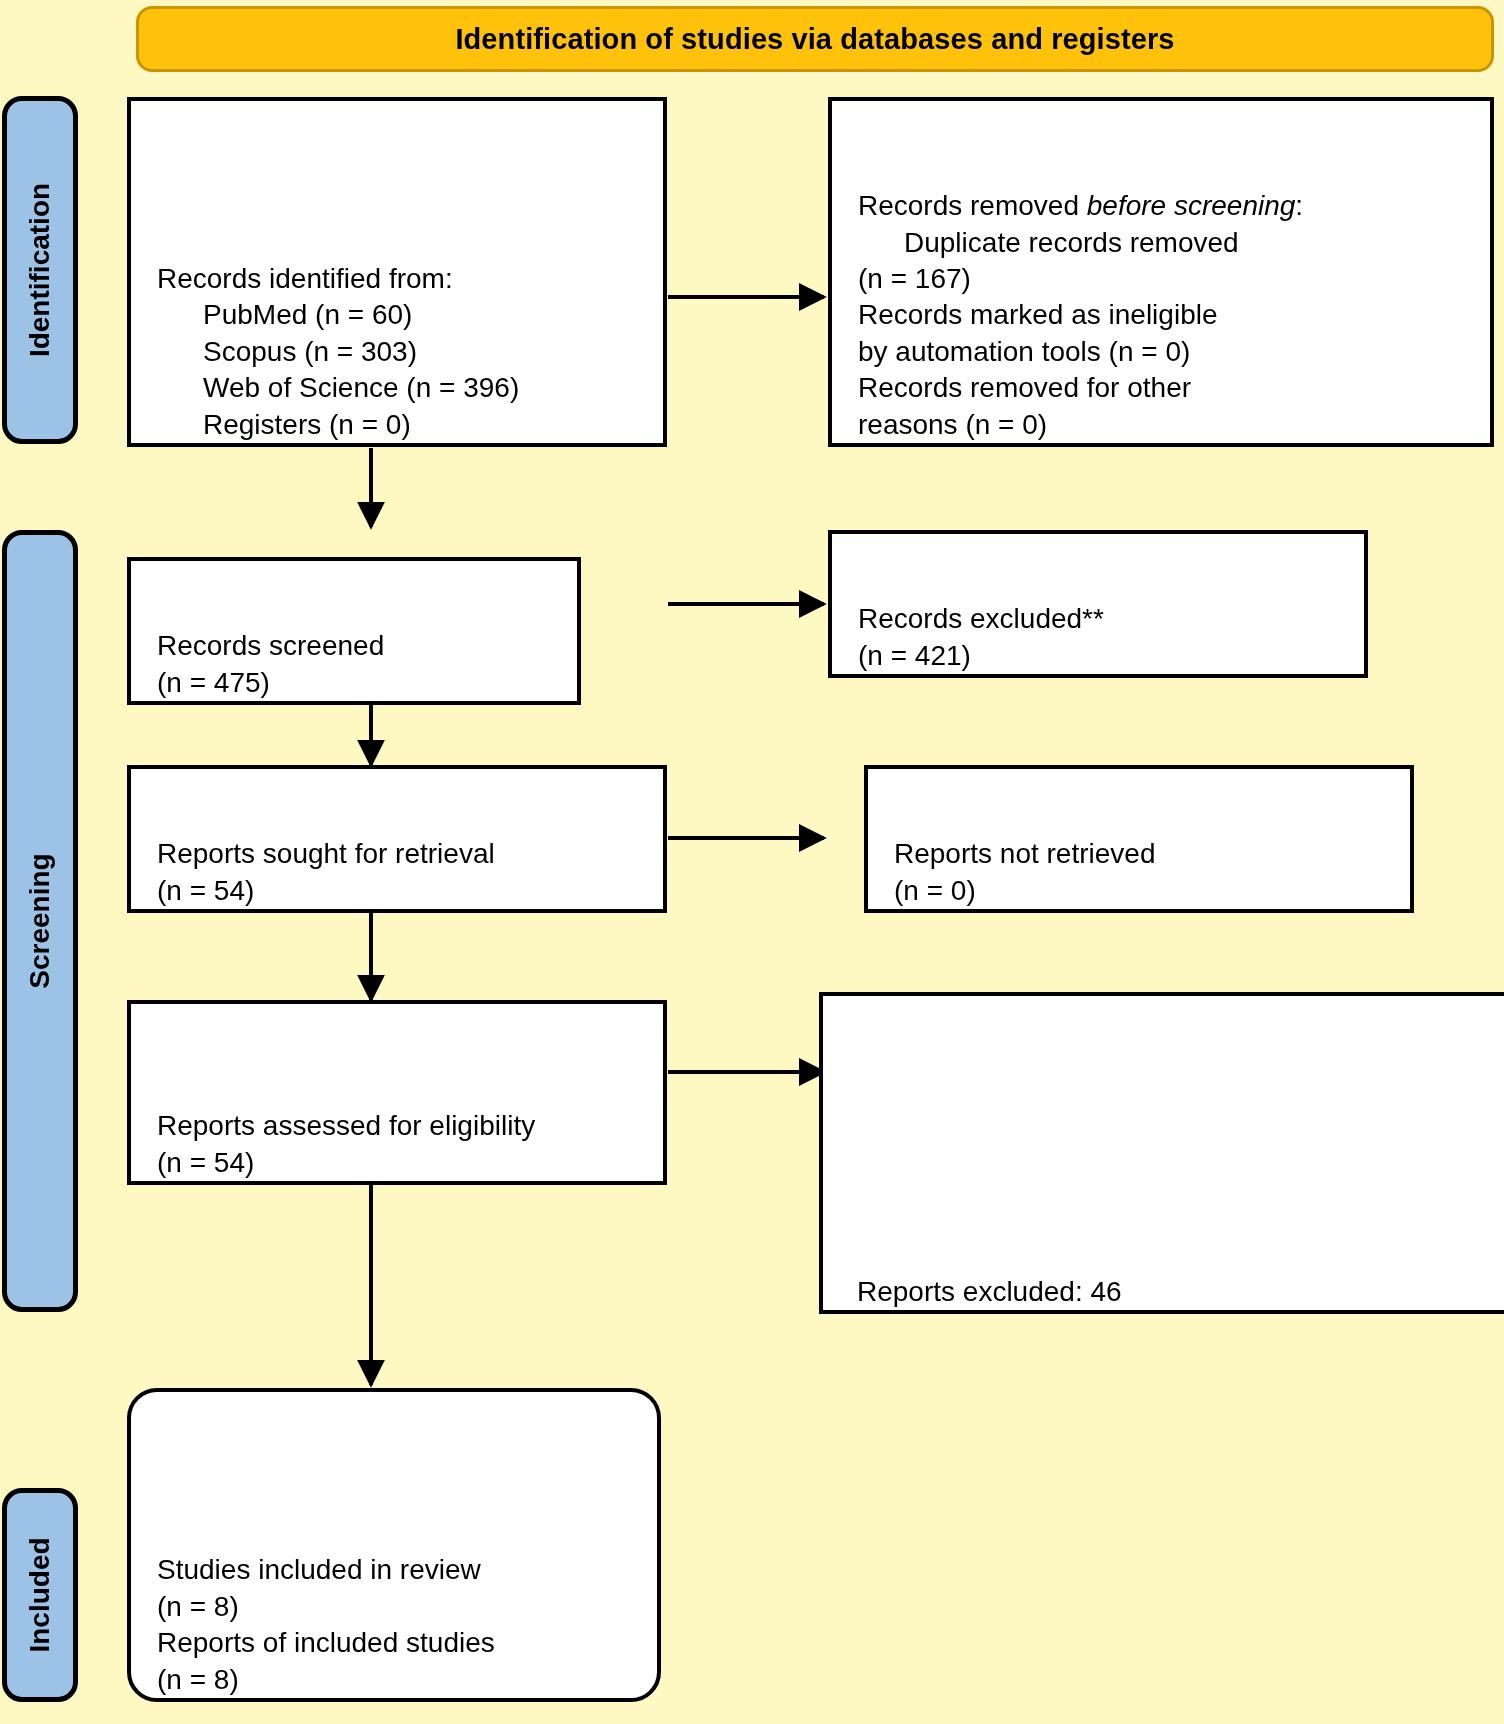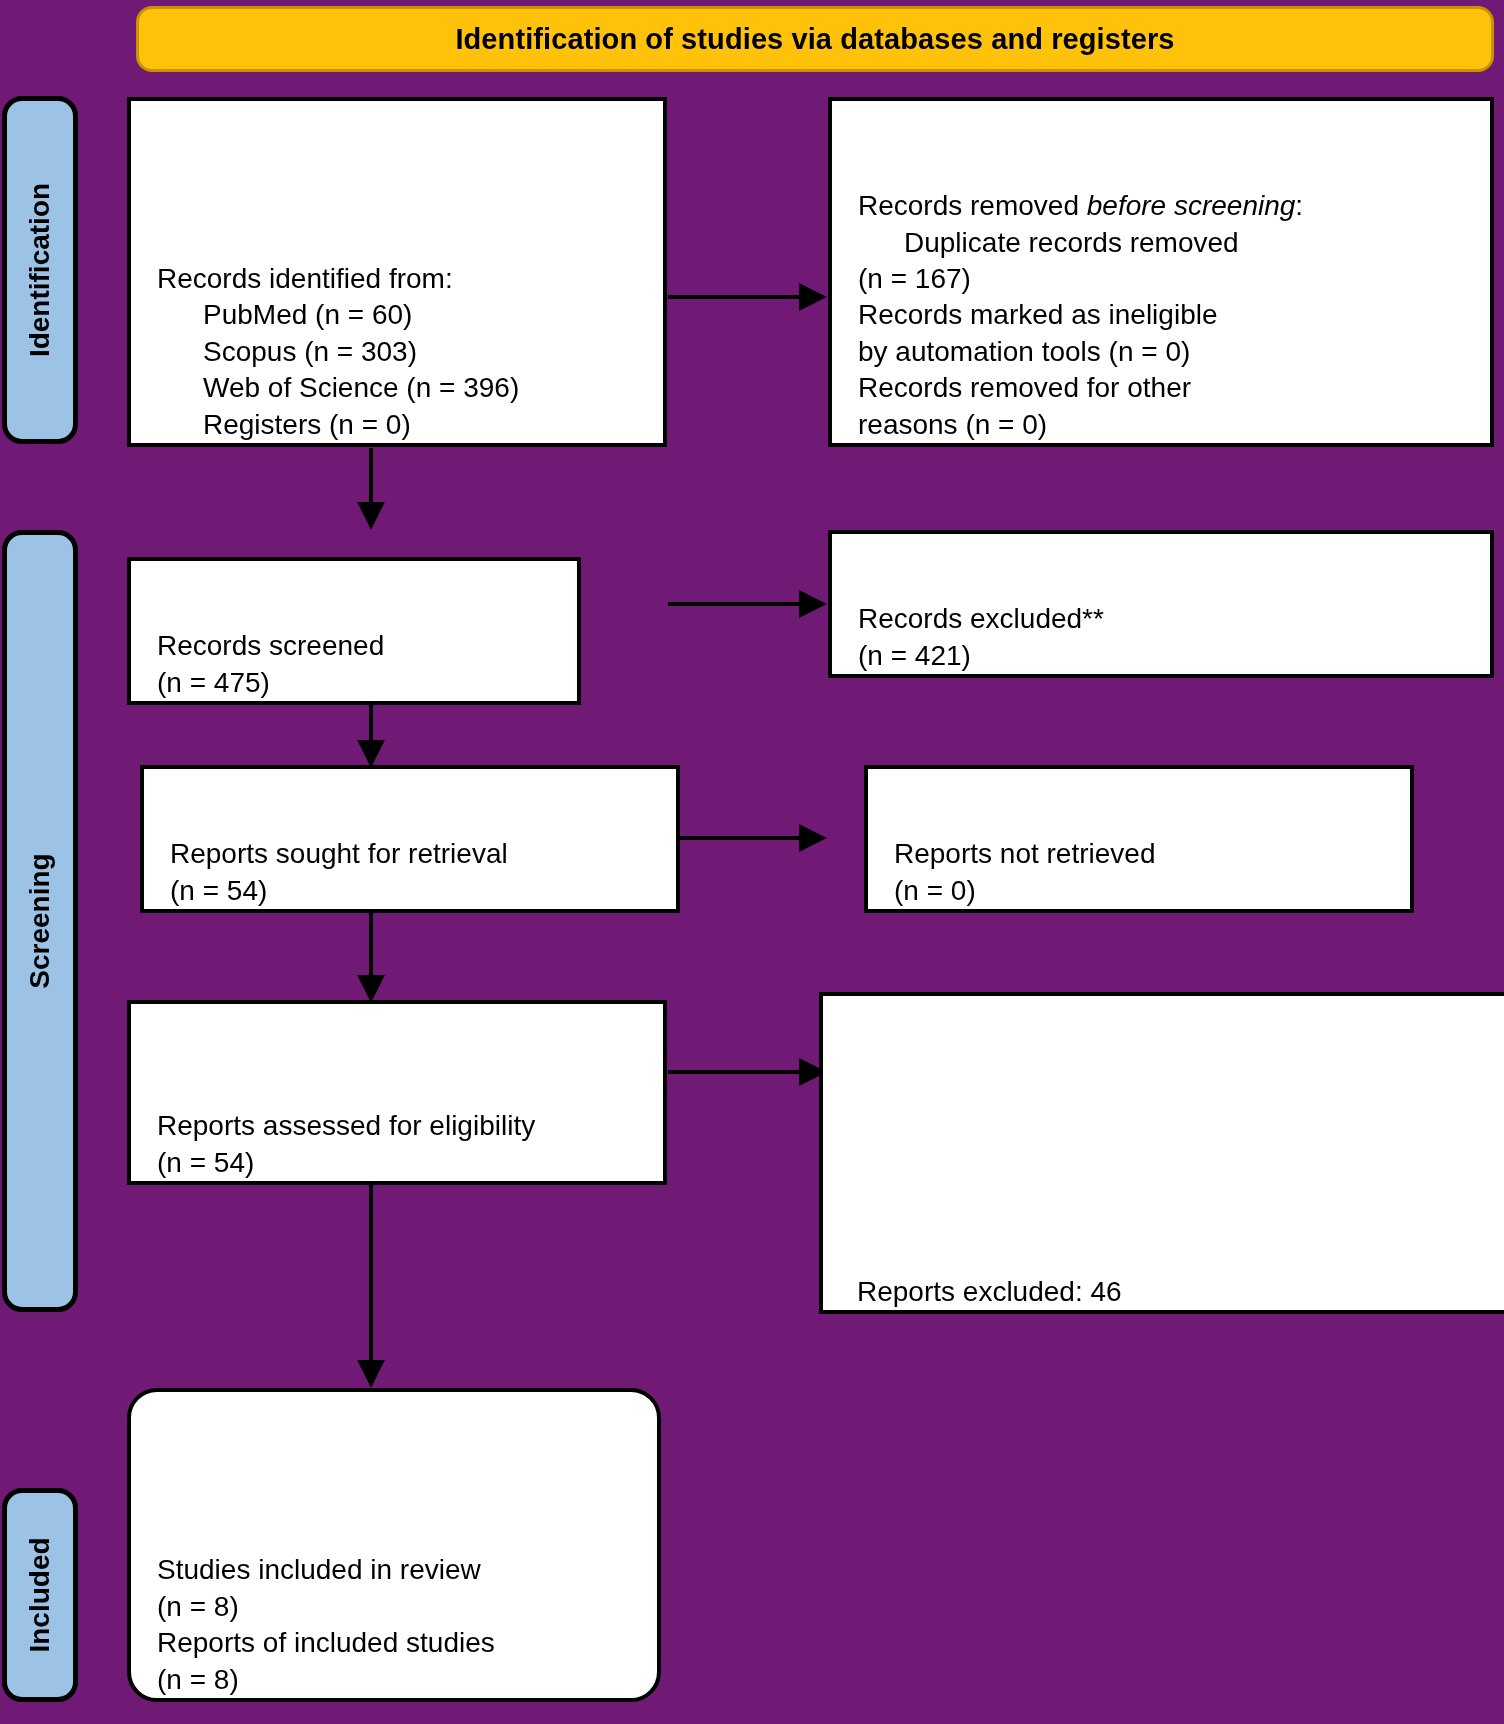--- a/index.html
+++ b/index.html
@@ -5,21 +5,21 @@
 <style>
   html, body {
     margin: 0;
     padding: 0;
     background: #ffffff;
   }
   #stage {
     position: relative;
     width: 1504px;
     height: 1724px;
-    background: #701a75;
+    background: #fef9c3;
     font-family: "Liberation Sans", sans-serif;
     overflow: hidden;
   }
 
   
   .banner {
     position: absolute;
     left: 136px;
     top: 6px;
     width: 1358px;
@@ -152,26 +152,26 @@
 <span>by automation tools (n = 0)</span>
 <span>Records removed for other</span>
 <span>reasons (n = 0)</span></div>
   </div>
 
   <div class="box" style="left:127px; top:557px; width:454px; height:148px;">
     <div class="box-text"><span>Records screened</span>
 <span>(n = 475)</span></div>
   </div>
 
-  <div class="box" style="left:828px; top:530px; width:666px; height:148px;">
+  <div class="box" style="left:828px; top:530px; width:540px; height:148px;">
     <div class="box-text"><span>Records excluded**</span>
 <span>(n = 421)</span></div>
   </div>
 
-  <div class="box" style="left:127px; top:765px; width:540px; height:148px;margin-left:13px;">
+  <div class="box" style="left:127px; top:765px; width:540px; height:148px;">
     <div class="box-text"><span>Reports sought for retrieval</span>
 <span>(n = 54)</span></div>
   </div>
 
   <div class="box" style="left:864px; top:765px; width:550px; height:148px;">
     <div class="box-text"><span>Reports not retrieved</span>
 <span>(n = 0)</span></div>
   </div>
 
   <div class="box" style="left:127px; top:1000px; width:540px; height:185px;">

